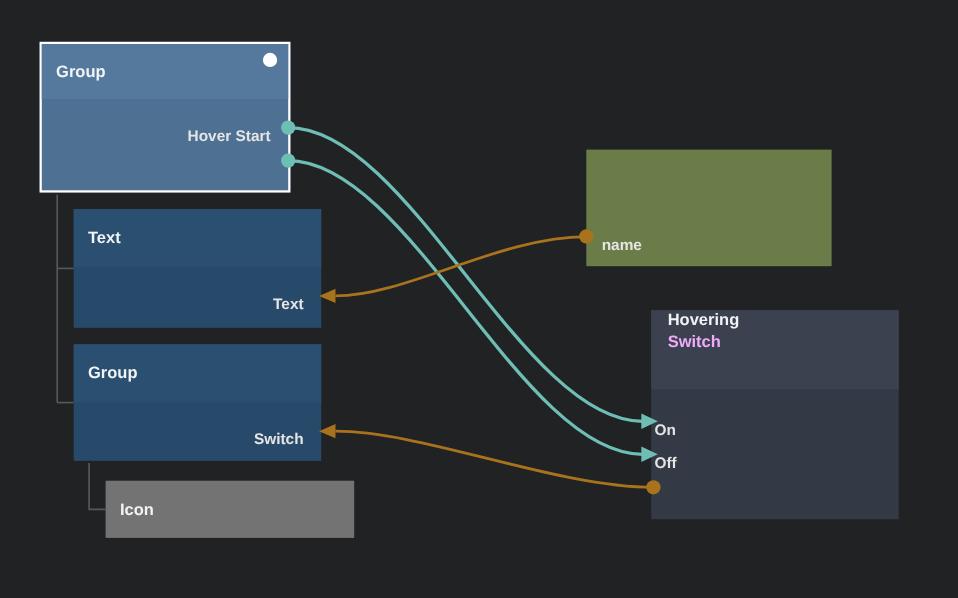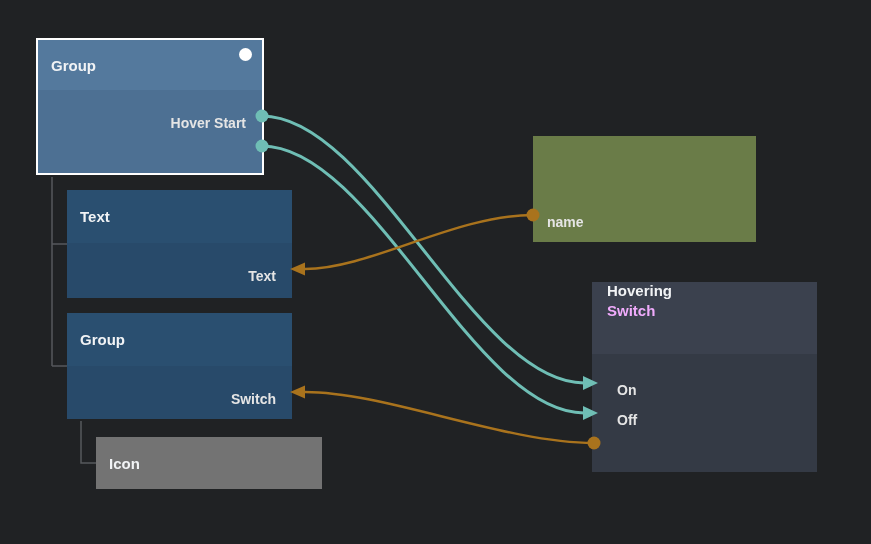--- a/index.html
+++ b/index.html
@@ -41,21 +41,21 @@
   
   #n-icon{left:96px;top:437px;width:226px;height:52px;background:#737373;}
   #n-icon .hdr{height:52px;}
   
   #n-object{left:533px;top:136px;width:223px;height:106px;background:#6a7c48;}
   #n-object .hdr{height:53px;background:#7d8f4d;}
   
   #n-hovering{left:592px;top:282px;width:225px;height:190px;background:#343a45;}
   #n-hovering .hdr{height:72px;background:#3b414e;flex-direction:column;align-items:flex-start;justify-content:flex-start;padding-left:15px;}
   #n-hovering .hdr .sub{color:#f0abfc;font-size:15px;margin-top:3px;}
-  #n-hovering .port-row{left:25px;}
+  #n-hovering .port-row{left:3px;}
 </style>
 </head>
 <body>
 
 <div id="canvas">
 
   <svg id="tree-layer" class="layer" width="871" height="544">
     <path d="M52,177 L52,366" fill="none" stroke-width="1.5" stroke="#56595c"></path>
     <path d="M52,244 L67,244" fill="none" stroke-width="1.5" stroke="#56595c"></path>
     <path d="M52,366 L67,366" fill="none" stroke-width="1.5" stroke="#56595c"></path>

